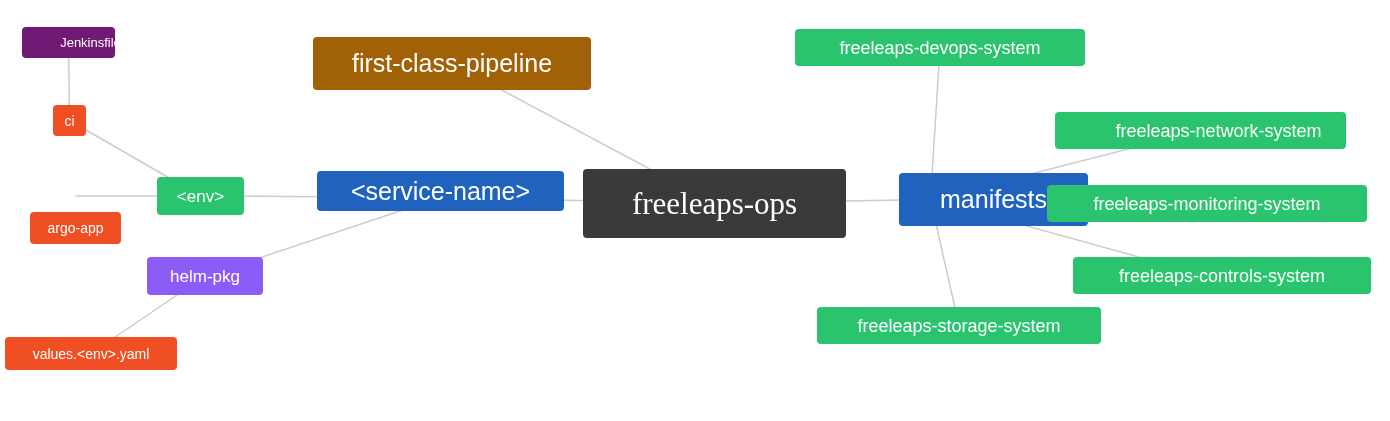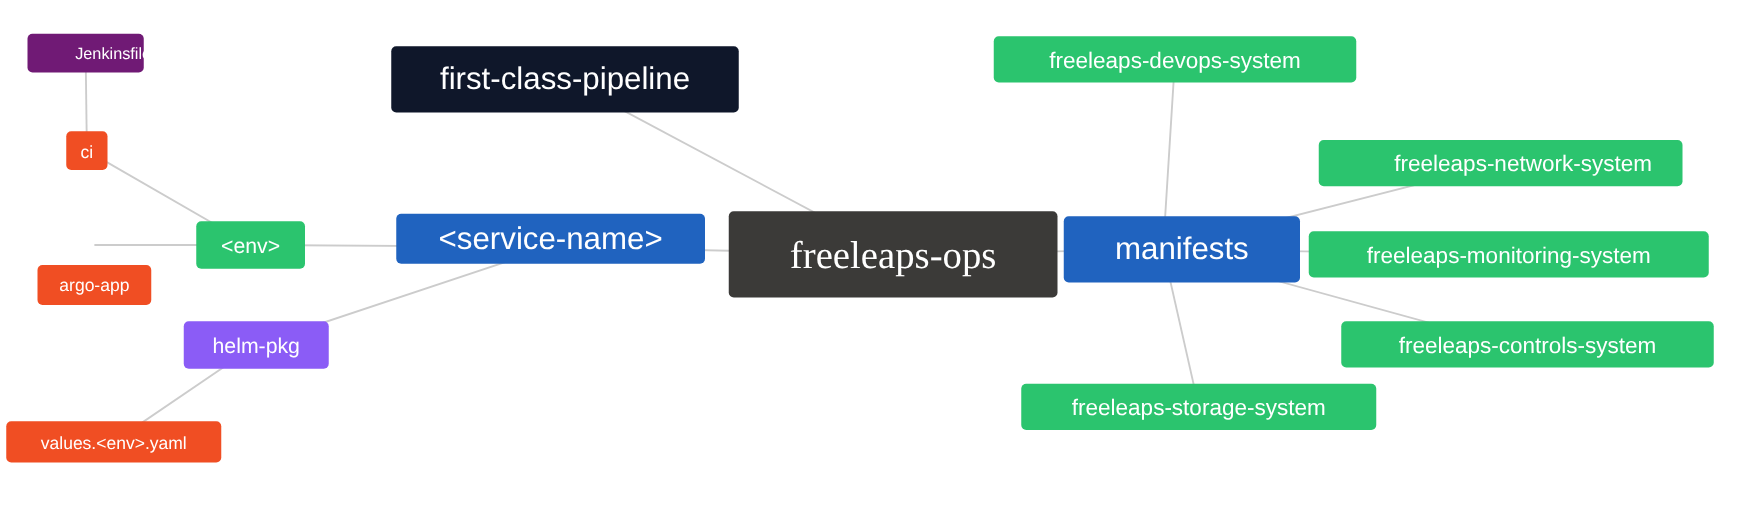--- a/index.html
+++ b/index.html
@@ -73,30 +73,30 @@
     </div>
     <div class="node" style="left: 157px; top: 177px; width: 87px; height: 38px; background: rgb(43, 196, 110); font-size: 17px; color: rgb(255, 255, 255);">
       <span>&lt;env&gt;</span>
     </div>
     <div class="node" style="left: 147px; top: 257px; width: 116px; height: 38px; background: #8b5cf6; font-size: 17px; color: rgb(255, 255, 255);">
       <span>helm-pkg</span>
     </div>
     <div class="node" style="left: 5px; top: 337px; width: 172px; height: 33px; background: rgb(240, 78, 35); font-size: 14px; color: rgb(255, 255, 255);">
       <span>values.&lt;env&gt;.yaml</span>
     </div>
-    <div class="node" style="left: 313px; top: 37px; width: 278px; height: 53px; background: #0f172a; font-size: 25px; color: rgb(255, 255, 255);">
+    <div class="node" style="left: 313px; top: 37px; width: 278px; height: 53px; background: #a16207; font-size: 25px; color: rgb(255, 255, 255);">
       <span>first-class-pipeline</span>
     </div>
     <div class="node" style="left: 317px; top: 171px; width: 247px; height: 40px; background: rgb(32, 99, 191); font-size: 25px; color: rgb(255, 255, 255);">
       <span>&lt;service-name&gt;</span>
     </div>
     <div class="node" style="left: 583px; top: 169px; width: 263px; height: 69px; background: rgb(59, 58, 56); font-size: 31px; color: rgb(255, 255, 255); font-family: Liberation Serif, serif;">
       <span>freeleaps-ops</span>
     </div>
-    <div class="node" style="left: 851px; top: 173px; width: 189px; height: 53px; background: rgb(32, 99, 191); font-size: 25px; color: rgb(255, 255, 255);">
+    <div class="node" style="left: 899px; top: 173px; width: 189px; height: 53px; background: rgb(32, 99, 191); font-size: 25px; color: rgb(255, 255, 255);">
       <span>manifests</span>
     </div>
     <div class="node" style="left: 795px; top: 29px; width: 290px; height: 37px; background: rgb(43, 196, 110); font-size: 18px; color: rgb(255, 255, 255);">
       <span>freeleaps-devops-system</span>
     </div>
     <div class="node" style="left: 1055px; top: 112px; width: 291px; height: 37px; background: rgb(43, 196, 110); font-size: 18px; color: rgb(255, 255, 255); padding-left: 36px;">
       <span>freeleaps-network-system</span>
     </div>
     <div class="node" style="left: 1047px; top: 185px; width: 320px; height: 37px; background: rgb(43, 196, 110); font-size: 18px; color: rgb(255, 255, 255);">
       <span>freeleaps-monitoring-system</span>

